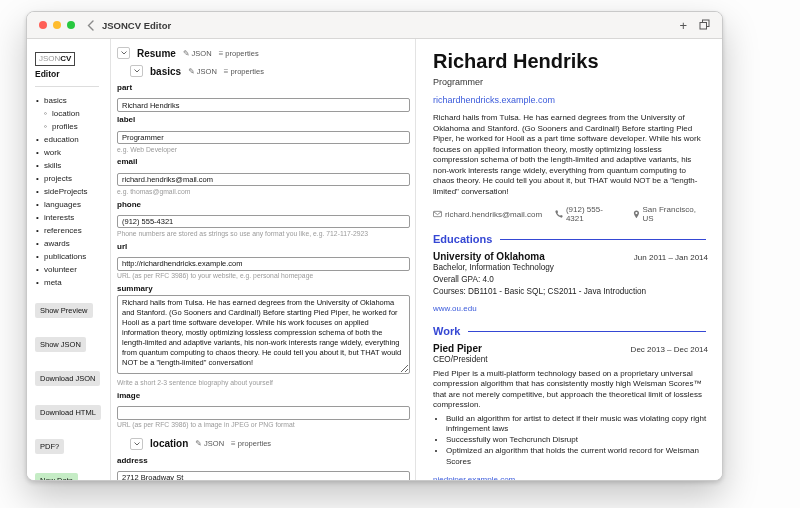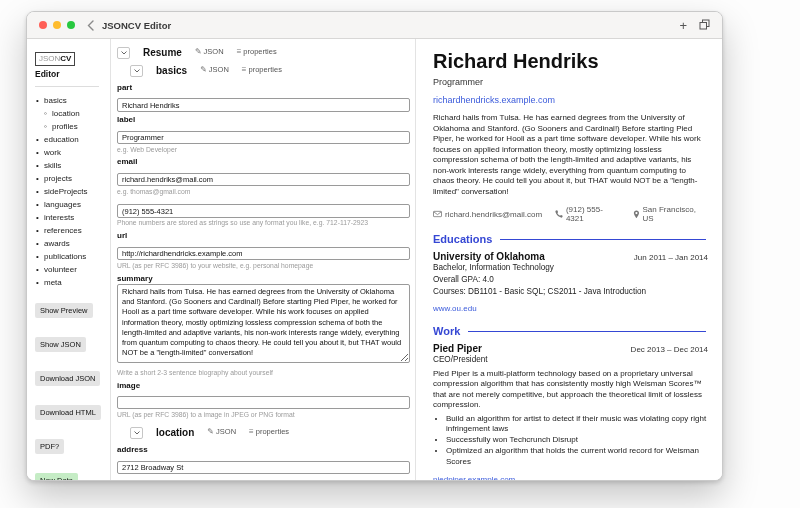--- a/index.html
+++ b/index.html
@@ -36,21 +36,21 @@
   .nav-item{ font-size:8px; color:#222; line-height:13px; padding-left:9px; position:relative; cursor:pointer; }
   .nav-item::before{ content:"•"; position:absolute; left:1px; color:#222; }
   .nav-item.sub{ padding-left:17px; }
   .nav-item.sub::before{ content:"◦"; left:9px; }
   .actions{ margin-top:14px; display:flex; flex-direction:column; align-items:flex-start; gap:19px; }
   .act{ font-size:7.5px; padding:3px 5px; border:none; border-radius:2px; background:#e4e4e4;
         color:#111; font-family:inherit; cursor:pointer; white-space:nowrap; }
   .act.green{ background:#c5ecc5; }
   
   .form-col{ width:305px; flex:0 0 auto; border-right:1px solid #e3e3e3; padding:6px 5px 0 6px; overflow:hidden; }
-  .group-h{ display:flex; align-items:flex-start; gap:13px; margin:2px 0 6px; }
+  .group-h{ display:flex; align-items:center; gap:7px; margin:2px 0 6px; }
   .group-h.indent{ margin-left:13px; }
   .cbtn{ width:13px; height:12px; border:1px solid #c6c6c6; border-radius:2px; background:#fff;
          display:flex; align-items:center; justify-content:center; padding:0; cursor:pointer; }
   .group-title{ font-size:10px; font-weight:700; color:#111; }
   .mini-link{ font-size:7.5px; color:#555; display:flex; align-items:center; gap:2px; cursor:pointer; }
   .mini-ic{ font-size:8px; color:#777; }
   .field{ margin-bottom:3.5px; }
   .flabel{ display:block; font-size:8px; font-weight:700; margin-bottom:1.5px; color:#111; }
   .tinput{ width:100%; height:13.5px; border:1px solid #9a9a9a; border-radius:2px; font-size:7.5px;
            padding:0 4px; font-family:inherit; color:#111; background:#fff; }
@@ -188,20 +188,21 @@
         <span class="flabel">label</span>
         <input class="tinput" value="Programmer" style="">
         <div class="hint">e.g. Web Developer</div>
       </div>
       <div class="field">
         <span class="flabel">email</span>
         <input class="tinput" value="richard.hendriks@mail.com" style="">
         <div class="hint">e.g. thomas@gmail.com</div>
       </div>
       <div class="field">
+        <span class="flabel">phone</span>
         <input class="tinput" value="(912) 555-4321" style="">
         <div class="hint">Phone numbers are stored as strings so use any format you like, e.g. 712-117-2923</div>
       </div>
       <div class="field">
         <span class="flabel">url</span>
         <input class="tinput" value="http://richardhendricks.example.com" style="">
         <div class="hint">URL (as per RFC 3986) to your website, e.g. personal homepage</div>
       </div>
       <div class="field">
         <span class="flabel">summary</span>

